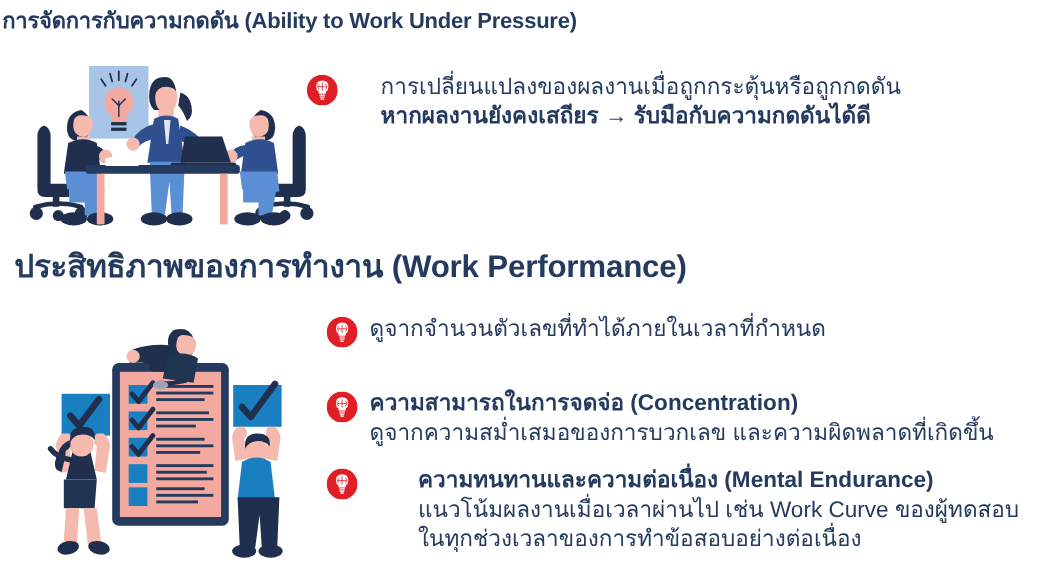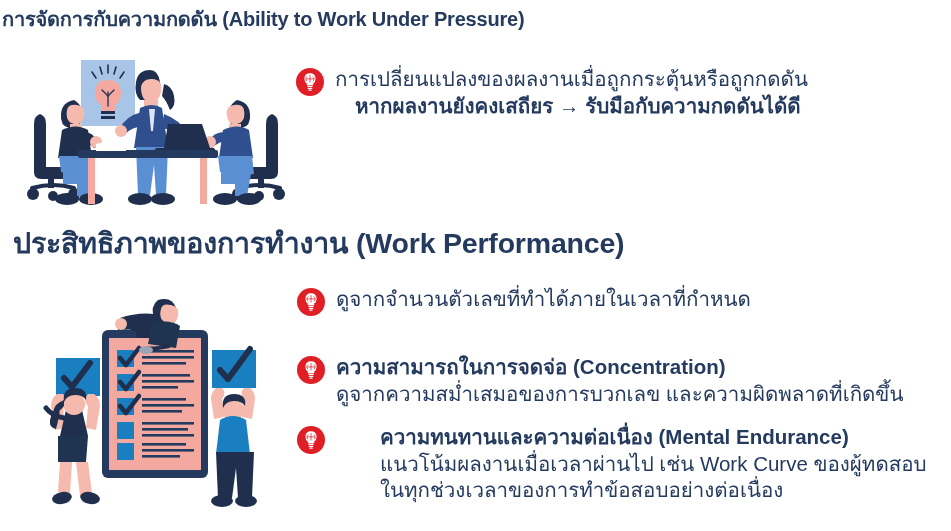--- a/index.html
+++ b/index.html
@@ -86,30 +86,29 @@
   }
   .line.reg {
     font-weight: 400;
     font-size: 20.5px;
     line-height: 26.5px;
   }
   .line.bold {
     font-weight: 700;
     font-size: 20.5px;
     line-height: 26.5px;
-    margin-left: 20px;
   }
   .line.head {
     font-weight: 700;
     font-size: 20.5px;
     line-height: 26.5px;
   }
 
   
-  #bullet-pressure { left: 296px; top: 66px; }
+  #bullet-pressure { left: 279px; top: 66px; gap: 28px; }
   #bullet-speed    { left: 297px; top: 286px; }
   #bullet-focus    { left: 297px; top: 354px; }
   #bullet-endurance{ left: 297px; top: 424px; gap: 44px; }
 </style>
 </head>
 <body>
 
 <div class="slide">
 
   <div id="heading-1" class="section-heading">การจัดการกับความกดดัน (Ability to Work Under Pressure)</div>

